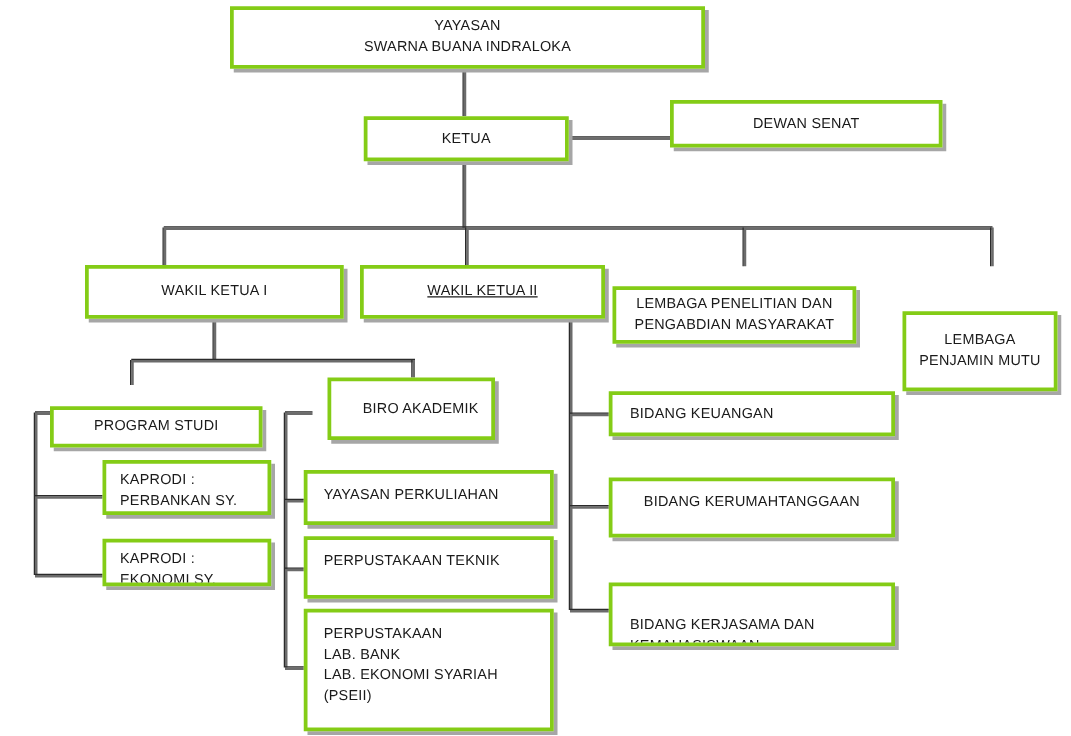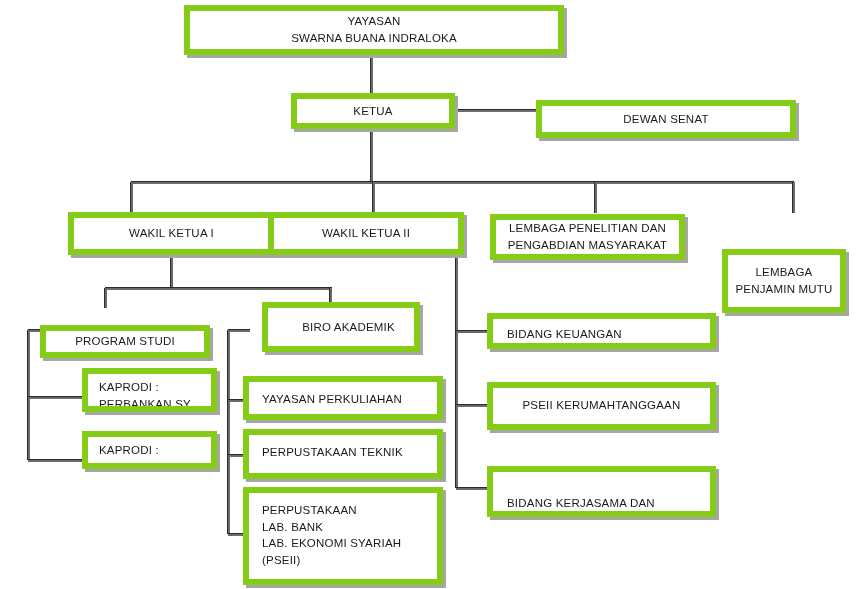--- a/index.html
+++ b/index.html
@@ -18,21 +18,21 @@
     height: 589px;
     background: #ffffff;
     overflow: hidden;
   }
 
   
   .node {
     position: absolute;
     box-sizing: border-box;
     background: #ffffff;
-    border: 6px solid #84cc16;
+    border: 3px solid #84cc16;
     box-shadow: 3px 3px 0 0 #a6a6a6;
     color: #1a1a1a;
     font-size: 11.5px;
     letter-spacing: 0.2px;
     line-height: 1.45;
     z-index: 3;
     overflow: hidden;
   }
   .node .txt {
     display: block;
@@ -126,47 +126,47 @@
 
   <div class="node center" style="left:184px; top:5px; width:380px; height:50px;">
     <span class="txt">YAYASAN
 SWARNA BUANA INDRALOKA</span>
   </div>
 
   <div class="node center" style="left:291px; top:93px; width:164px; height:36px;">
     <span class="txt">KETUA</span>
   </div>
 
-  <div class="node center" style="left:536px; top:100px; width:260px; height:38px;text-align:right;">
+  <div class="node center" style="left:536px; top:80px; width:218px; height:38px;text-align:right;">
     <span class="txt">DEWAN SENAT</span>
   </div>
 
   <div class="node center" style="left:68px; top:212px; width:207px; height:43px;">
     <span class="txt">WAKIL KETUA I</span>
   </div>
 
-  <div class="node center" style="left:268px; top:212px; width:196px; height:43px;">
+  <div class="node center" style="left:288px; top:212px; width:196px; height:43px;text-decoration:underline;">
     <span class="txt">WAKIL KETUA II</span>
   </div>
 
-  <div class="node center" style="left:490px; top:214px; width:195px; height:46px;">
+  <div class="node center" style="left:490px; top:229px; width:195px; height:46px;">
     <span class="txt">LEMBAGA PENELITIAN DAN
 PENGABDIAN MASYARAKAT</span>
   </div>
 
   <div class="node center" style="left:722px; top:213px; width:124px; height:64px;margin-top:36px;">
     <span class="txt">LEMBAGA
 PENJAMIN MUTU</span>
   </div>
 
   <div class="node center" style="left:40px; top:325px; width:170px; height:33px;">
     <span class="txt">PROGRAM STUDI</span>
   </div>
 
-  <div class="node center" style="left:262px; top:302px; width:158px; height:50px;padding-left:19px;">
+  <div class="node center" style="left:262px; top:302px; width:134px; height:50px;padding-left:19px;">
     <span class="txt">BIRO AKADEMIK</span>
   </div>
 
   <div class="node left-top" style="left:82px; top:368px; width:135px; height:44px; padding:5px 0 0 11px;">
     <span class="txt">KAPRODI :
 PERBANKAN SY.</span>
   </div>
 
   <div class="node left-top" style="left:82px; top:431px; width:135px; height:38px; padding:5px 0 0 11px;">
     <span class="txt">KAPRODI :
@@ -186,21 +186,21 @@
 LAB. BANK
 LAB. EKONOMI SYARIAH
 (PSEII)</span>
   </div>
 
   <div class="node left-top" style="left:487px; top:313px; width:229px; height:36px; padding:7px 0 0 14px;text-align:center;">
     <span class="txt">BIDANG KEUANGAN</span>
   </div>
 
   <div class="node center-top" style="left:487px; top:382px; width:229px; height:48px; padding:9px 4px 0 4px;">
-    <span class="txt">PSEII KERUMAHTANGGAAN</span>
+    <span class="txt">BIDANG KERUMAHTANGGAAN</span>
   </div>
 
   <div class="node left-top" style="left:487px; top:466px; width:229px; height:51px; padding:23px 0 0 14px;">
     <span class="txt">BIDANG KERJASAMA DAN
 KEMAHASISWAAN</span>
   </div>
 
 </div>
 
 </body></html>

